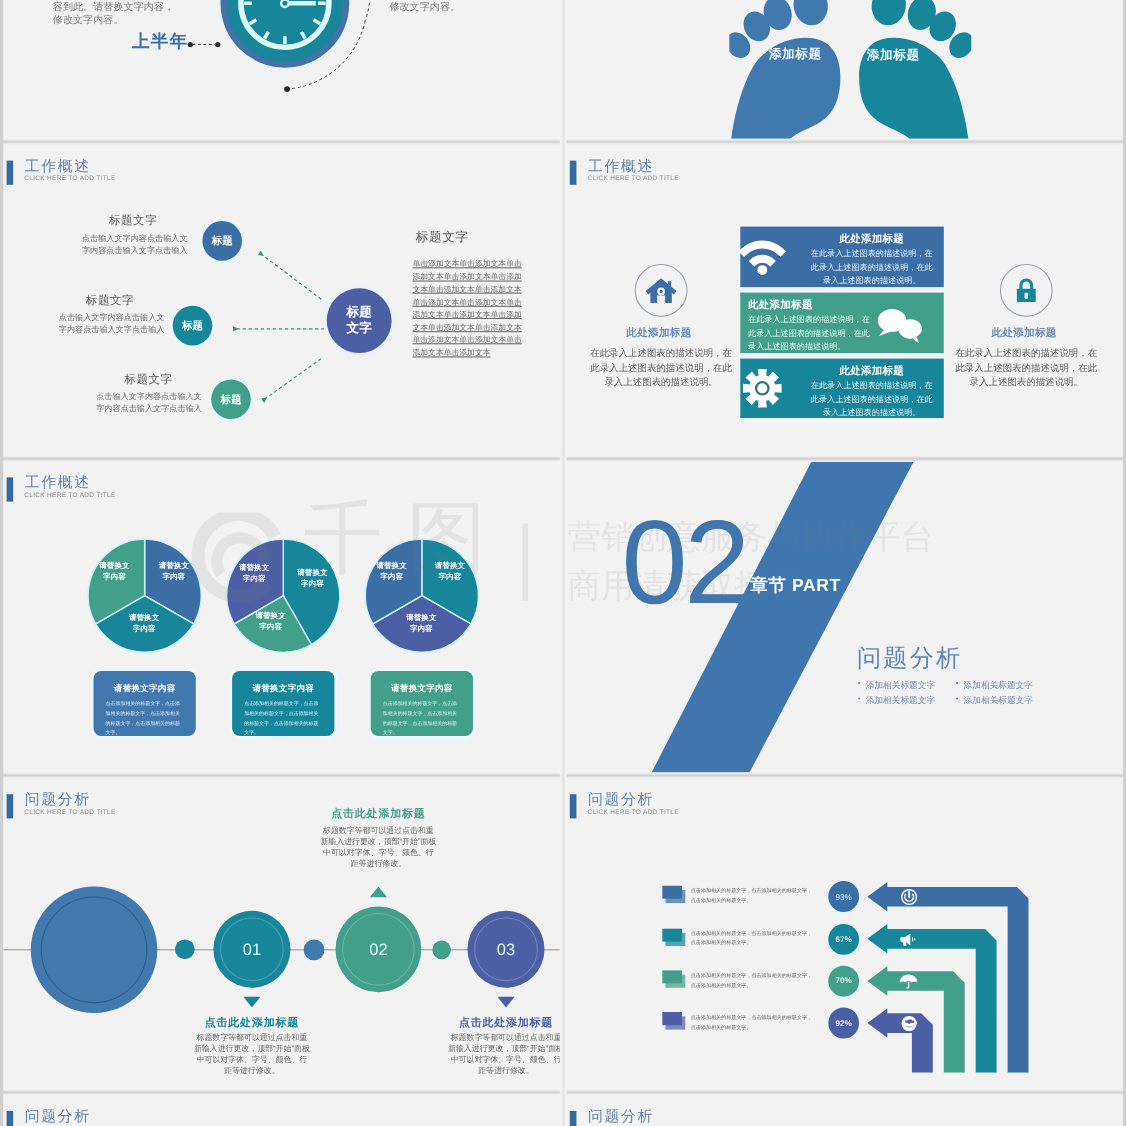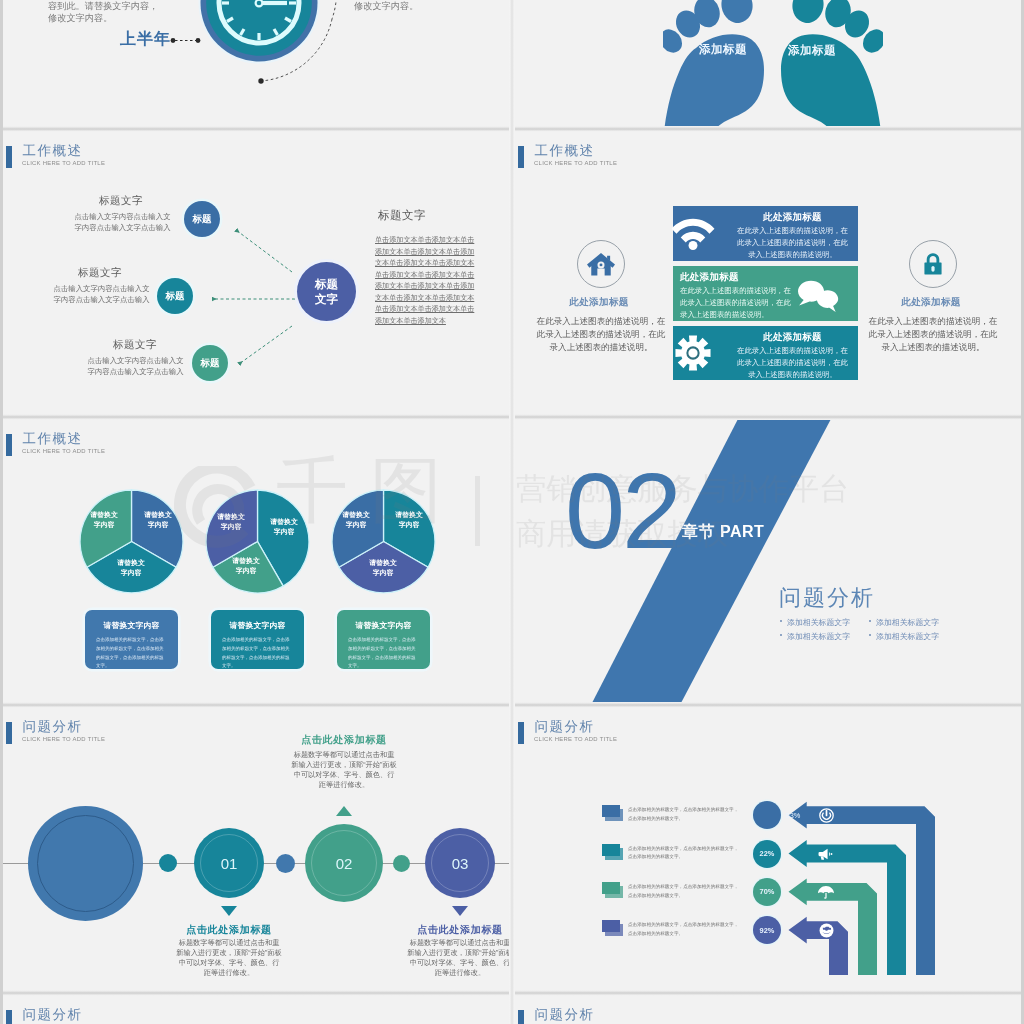--- a/index.html
+++ b/index.html
@@ -310,35 +310,35 @@
  <div class="t">问题分析</div>
  <div class="s">CLICK HERE TO ADD TITLE</div>
 </div>
 <svg class="abs" style="left:0;top:0;" width="506" height="286">
 <path d="M273.5,110.2 L291.7,96.8 L291.7,101.3 L409.5,101.3 L420,111.8 L420,270.0 L401.0,270.0 L401.0,119.10000000000001 L291.7,119.10000000000001 L291.7,123.60000000000001 Z" fill="#3a6ea5"></path>
 <path d="M273.5,148.5 L291.7,135.1 L291.7,139.6 L380.5,139.6 L391,150.1 L391,270.0 L372.0,270.0 L372.0,157.4 L291.7,157.4 L291.7,161.9 Z" fill="#17859a"></path>
 <path d="M273.5,186.8 L291.7,173.4 L291.7,177.9 L351.5,177.9 L362,188.4 L362,270.0 L343.0,270.0 L343.0,195.70000000000002 L291.7,195.70000000000002 L291.7,200.20000000000002 Z" fill="#42a08a"></path>
 <path d="M273.5,225.1 L291.7,211.7 L291.7,216.2 L322.5,216.2 L333,226.7 L333,270.0 L314.0,270.0 L314.0,234.0 L291.7,234.0 L291.7,238.5 Z" fill="#4c5fa5"></path>
 </svg>
 <div class="abs" style="left:238px;top:96.2px;width:28px;height:28px;border-radius:50%;background:#3a6ea5;box-shadow:0 0 0 1.5px #e6f4f8;"></div>
-<div class="abs cir" style="left:238px;top:96.2px;width:28px;height:28px;font-size:7.4px;font-weight:normal;color:#eaf4ff;font-family:'Liberation Sans',sans-serif;margin-left:26px;">93%</div>
+<div class="abs cir" style="left:238px;top:96.2px;width:28px;height:28px;font-size:7.4px;font-weight:normal;color:#eaf4ff;font-family:'Liberation Sans',sans-serif;">93%</div>
 <div class="abs" style="left:304px;top:103.2px;">
         <svg viewBox="0 0 28 28" width="15" height="15">
           <circle cx="14" cy="14" r="12.5" fill="none" stroke="#fff" stroke-width="2.4"></circle>
           <path d="M14 5 v9" stroke="#fff" stroke-width="3.2" stroke-linecap="round" fill="none"></path>
           <path d="M8.4 8.6 a7.4 7.4 0 1 0 11.2 0" fill="none" stroke="#fff" stroke-width="2.6"></path>
         </svg>
       </div>
 <svg class="abs" style="left:87px;top:100.2px;" width="24" height="18">
         <rect x="3" y="4" width="18" height="12" fill="#3a6ea5" opacity="0.72"></rect>
         <rect x="0" y="0" width="18" height="12" fill="#3a6ea5"></rect>
       </svg>
 <div class="abs" style="left:113px;top:101.2px;width:114px;font-size:4.6px;line-height:1.9;color:#6b6b6b;">点击添加相关的标题文字，点击添加相关的标题文字，点击添加相关的标题文字。</div>
 <div class="abs" style="left:238px;top:134.5px;width:28px;height:28px;border-radius:50%;background:#17859a;box-shadow:0 0 0 1.5px #e6f4f8;"></div>
-<div class="abs cir" style="left:238px;top:134.5px;width:28px;height:28px;font-size:7.4px;font-weight:bold;color:#eaf4ff;font-family:'Liberation Sans',sans-serif;">22%</div>
+<div class="abs cir" style="left:238px;top:134.5px;width:28px;height:28px;font-size:7.4px;font-weight:bold;color:#eaf4ff;font-family:'Liberation Sans',sans-serif;">67%</div>
 <div class="abs" style="left:303px;top:141.5px;">
         <svg viewBox="0 0 32 24" width="17" height="14">
           <g fill="#fff">
             <path d="M18 2 L9 8 H3 a2 2 0 0 0 -2 2 v4 a2 2 0 0 0 2 2 h6 l9 6 z"></path>
             <path d="M5 16 h5 l1.5 7 h-5 z"></path>
             <path d="M21 8 a5 5 0 0 1 0 8 z"></path>
             <rect x="24" y="10.2" width="3" height="3.6" rx="1.4"></rect>
           </g>
         </svg>
       </div>

